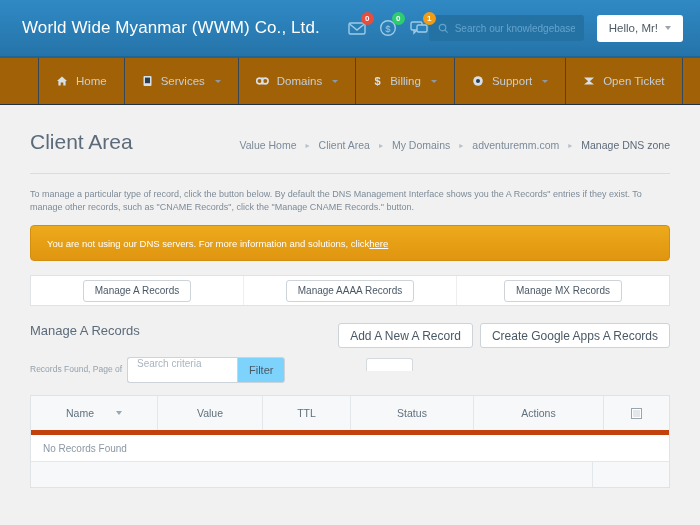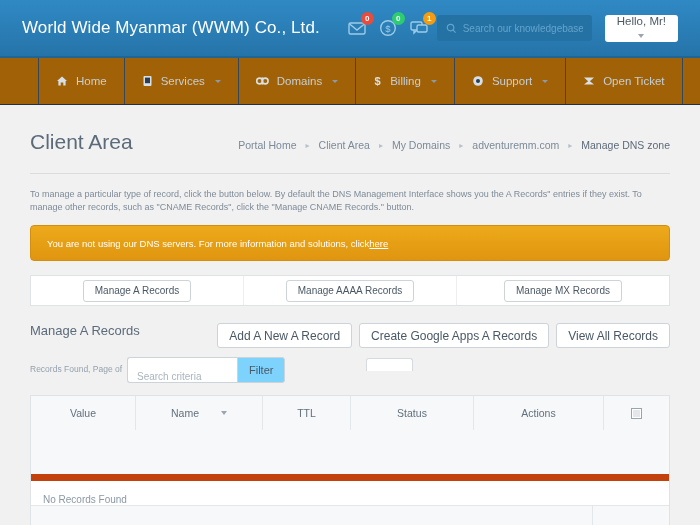--- a/index.html
+++ b/index.html
@@ -56,21 +56,20 @@
   .hello {
     margin-left:13px;
     height:27px;
     background:#fff;
     border-radius:3px;
     display:flex; align-items:center;
     gap:7px;
     padding:0 12px;
     color:#4d5a66; font-size:11.5px;
     white-space:nowrap;
-    flex-direction:column;
   }
   .caret { width:0;height:0;border-left:3.5px solid transparent;border-right:3.5px solid transparent;border-top:4px solid currentColor;opacity:.55; }
 
   
   .navbar {
     height:47px;
     background:#a16207;
     display:flex; align-items:stretch;
     padding-left:38px;
     border-bottom:1px solid #223140;
@@ -155,21 +154,21 @@
     display:flex; align-items:center;
     color:#4a5866; font-size:12px; white-space:nowrap;
   }
   .filter-row { display:flex; align-items:center; margin-top:9px; gap:0; }
   .rec-found { width:97px; color:#95a1ad; font-size:8.5px; line-height:1.35; }
   .search-box {
     width:110px; height:26px;
     background:#fff; border:1px solid #ccd3d9;
     border-right:none;
     border-radius:3px 0 0 3px;
-    display:flex; align-items:flex-end; padding:0 9px;
+    display:flex; align-items:flex-start; padding:0 9px;
     color:#a9b4bf; font-size:10px;
   }
   .filter-btn {
     height:26px; padding:0 11px;
     background:#7dd3fc; border:1px solid #ccd3d9;
     border-radius:0 3px 3px 0;
     display:flex; align-items:center;
     color:#4a5866; font-size:11px;
   }
 
@@ -184,21 +183,21 @@
     gap:22px;
   }
   .th:last-child { border-right:none; }
   .th-chev { width:0;height:0;border-left:3.5px solid transparent;border-right:3.5px solid transparent;border-top:4px solid #9aa6b1; }
   .chk {
     width:11px; height:11px;
     border:1px solid #9aa4ad;
     background:#e4e7ea;
     box-shadow:inset 0 0 0 1px #fff;
   }
-  .tbl-body { display:flex; align-items:flex-end; height:31px; background:#fff; border-top:7px solid #c2410c; padding-left:12px; color:#8b98a5; font-size:10px;margin-top:44px; }
+  .tbl-body { display:flex; align-items:center; height:31px; background:#fff; border-top:5px solid #c2410c; padding-left:12px; color:#8b98a5; font-size:10px; }
   .tbl-foot { display:flex; height:26px; background:#f7f8f9; border-top:1px solid #e4e7ea; }
   .tf-main { flex:1; border-right:1px solid #e4e7ea; }
   .tf-end  { width:76px; }
   .bottom-btn {
     position:absolute; left:366px; bottom:0;
     width:47px; height:13px;
     background:#fff;
     border:1px solid #d5dade;
     border-bottom:none;
     border-radius:3px 3px 0 0;
@@ -305,21 +304,21 @@
         </svg>
 
     </div>
   </div>
 
   <div class="page">
 
     <div class="page-head">
       <div class="page-title">Client Area</div>
       <div class="breadcrumb">
-        <span class="bc-item">Portal Home</span>
+        <span class="bc-item">Value Home</span>
         <span class="bc-sep">▸</span>
         <span class="bc-item">Client Area</span>
         <span class="bc-sep">▸</span>
         <span class="bc-item">My Domains</span>
         <span class="bc-sep">▸</span>
         <span class="bc-item">adventuremm.com</span>
         <span class="bc-sep">▸</span>
         <span class="bc-item cur">Manage DNS zone</span>
       </div>
     </div>
@@ -345,41 +344,40 @@
             <div class="rec-btn">Manage MX Records</div>
           </div>
       </div>
     </div>
 
     <div class="manage-head">
       <div class="manage-title">Manage A Records</div>
       <div class="act-btns">
         <div class="act-btn">Add A New A Record</div>
         <div class="act-btn">Create Google Apps A Records</div>
-        <div class="act-btn">View All Records</div>
       </div>
     </div>
 
     <div class="filter-row">
       <div class="rec-found">Records Found, Page of</div>
       <div class="search-box">
         <span>Search criteria</span>
       </div>
       <div class="filter-btn">Filter</div>
     </div>
 
     <div class="tbl">
       <div class="tbl-head">
-        <div class="th" style="width:105px">
-          <span>Value</span>
-        </div>
         <div class="th" style="width:127px">
           <span>Name</span>
           <span class="th-chev"></span>
         </div>
+        <div class="th" style="width:105px">
+          <span>Value</span>
+        </div>
         <div class="th" style="width:88px">
           <span>TTL</span>
         </div>
         <div class="th" style="width:123px">
           <span>Status</span>
         </div>
         <div class="th" style="width:130px">
           <span>Actions</span>
         </div>
         <div class="th" style="flex:1">

